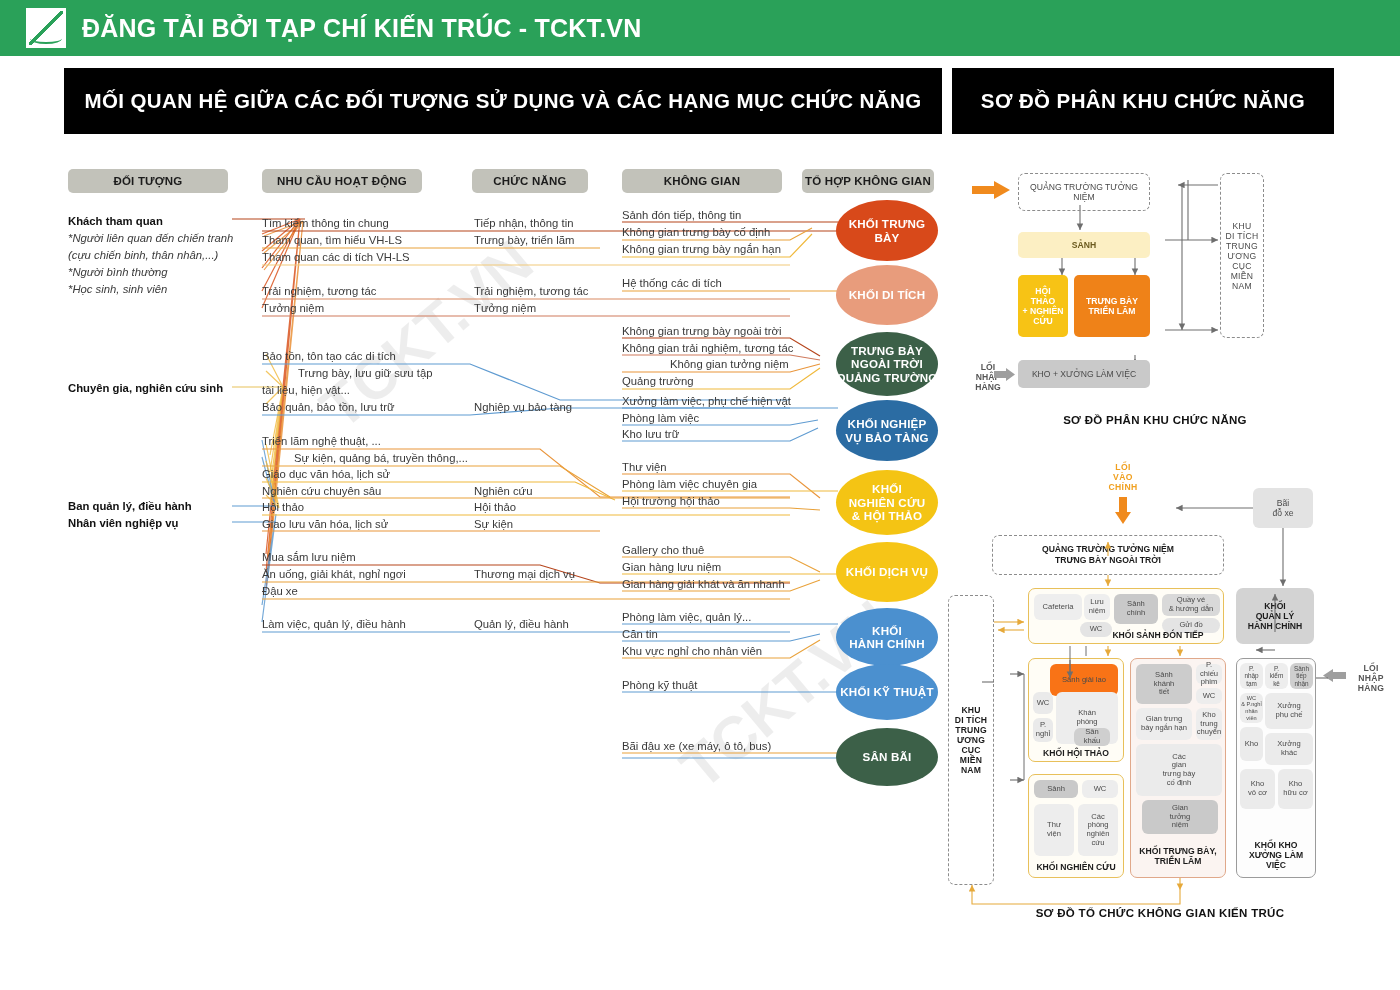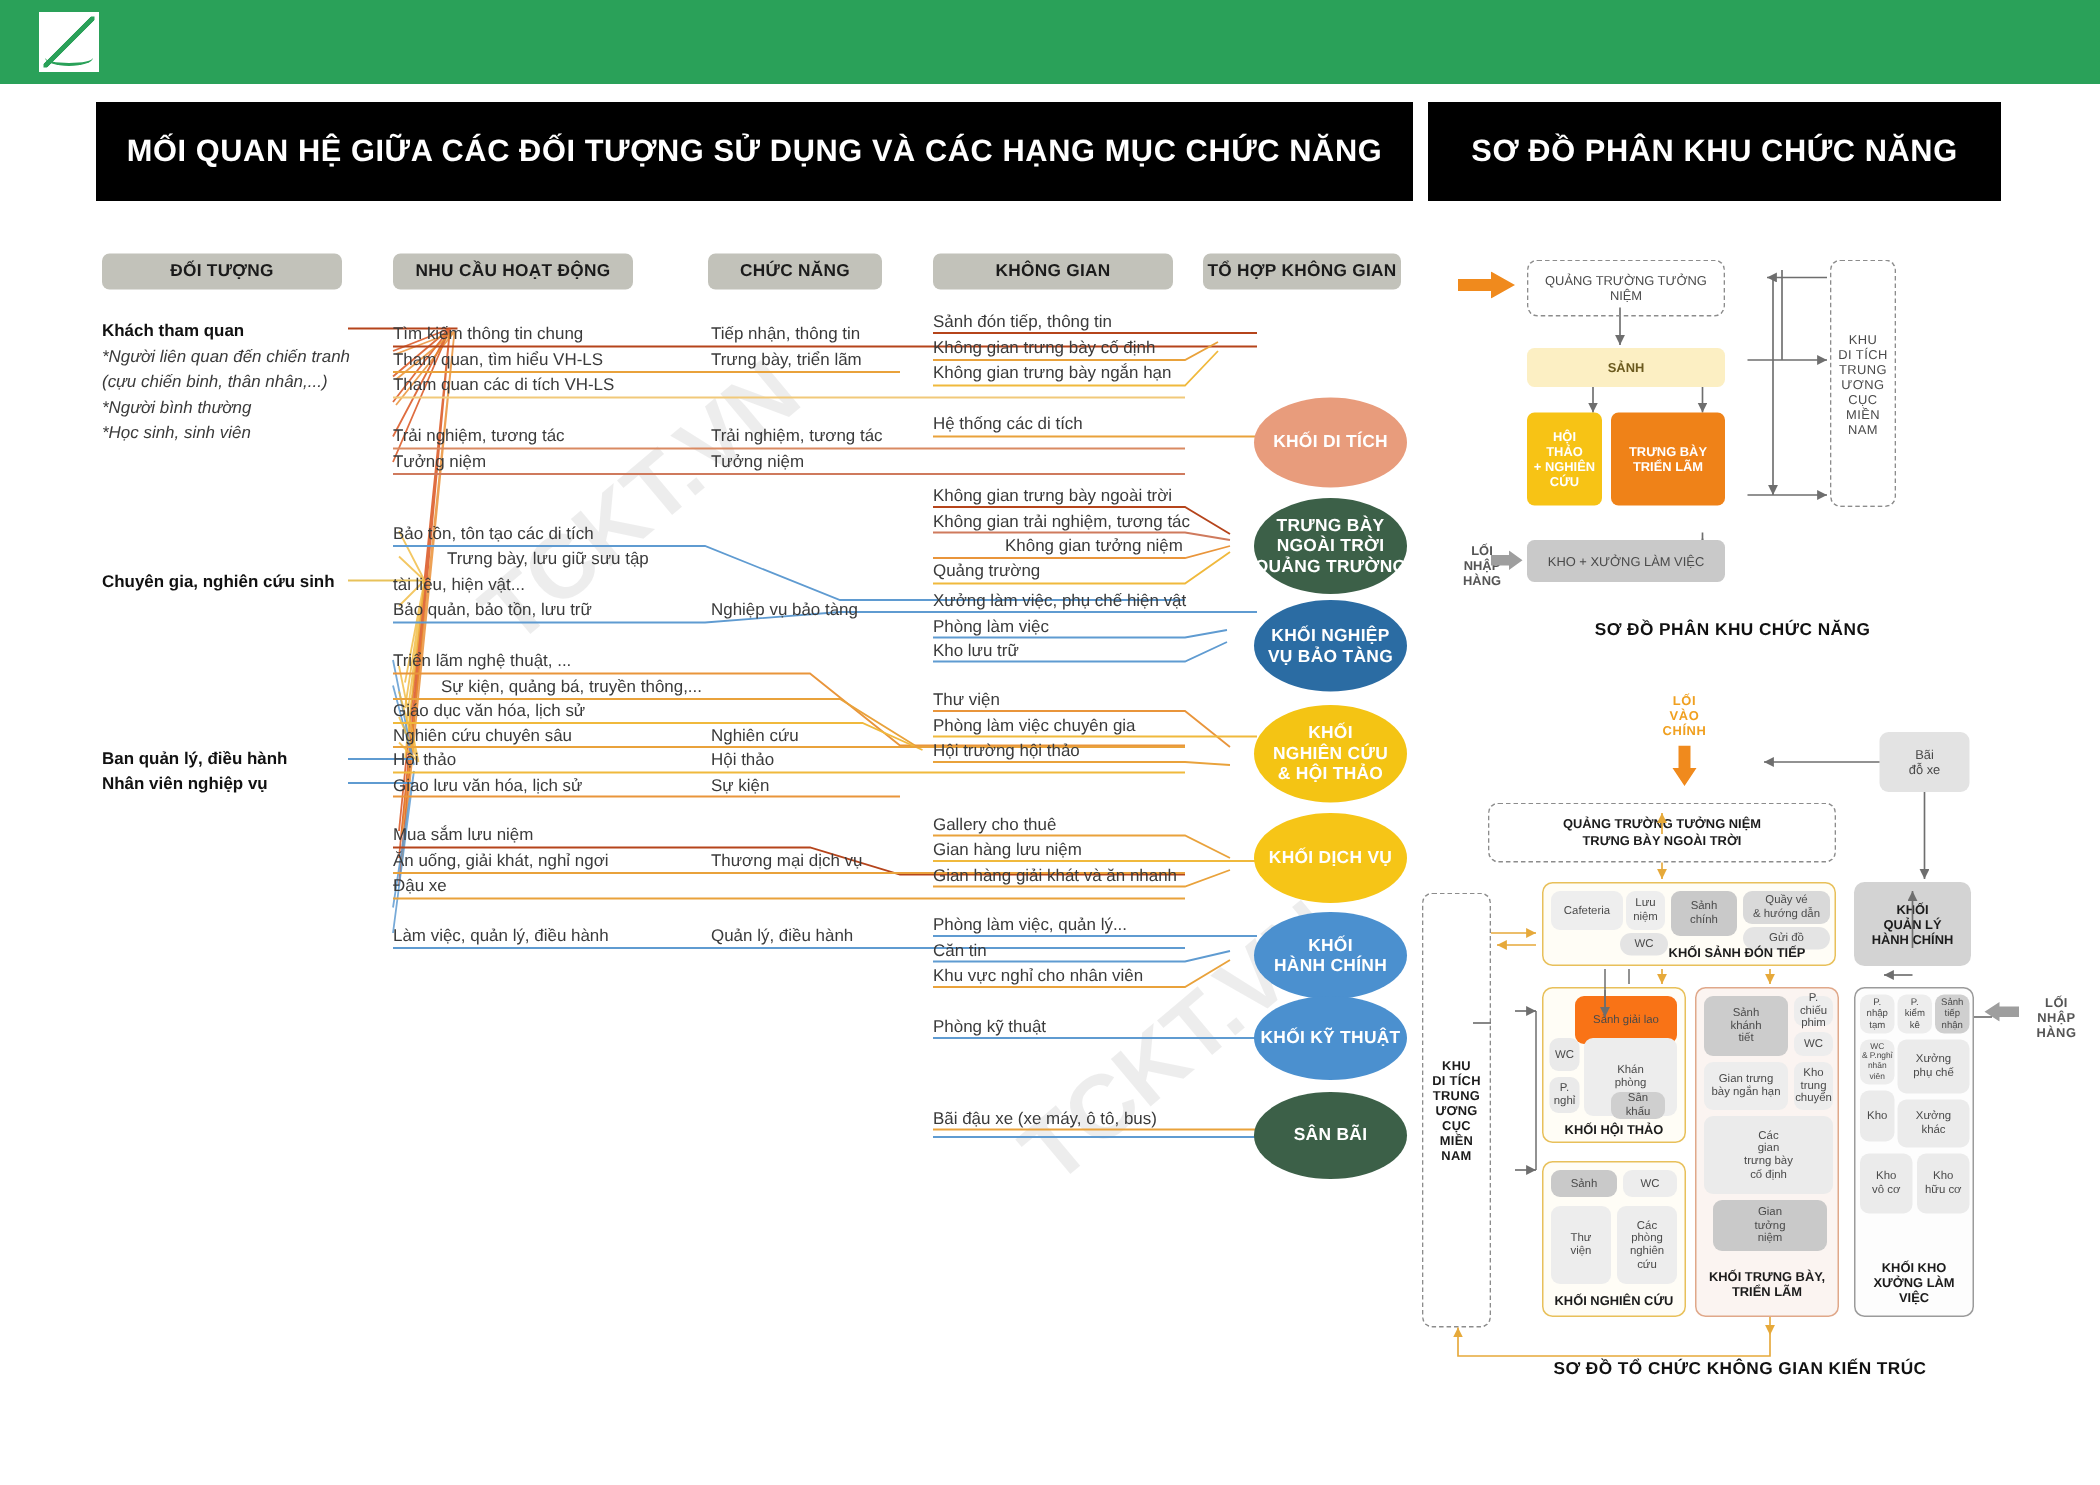--- a/index.html
+++ b/index.html
@@ -86,20 +86,21 @@
         text-align:center;font-size:7.6px;line-height:8.6px;color:#4a4a4a;}
   .grouplbl{position:absolute;font-size:8.6px;font-weight:bold;color:#1b1b1b;
         text-align:center;line-height:10px;}
   .groupbox{position:absolute;box-sizing:border-box;border-radius:7px;}
 </style>
 </head>
 <body>
 
 <div id="banner">
   <div id="banner-logo"></div>
+  <div id="banner-title">ĐĂNG TẢI BỞI TẠP CHÍ KIẾN TRÚC - TCKT.VN</div>
 </div>
 
 <div class="title-bar" id="title-left">
   <span>MỐI QUAN HỆ GIỮA CÁC ĐỐI TƯỢNG SỬ DỤNG VÀ CÁC HẠNG MỤC CHỨC NĂNG</span>
 </div>
 <div class="title-bar" id="title-right">
   <span>SƠ ĐỒ PHÂN KHU CHỨC NĂNG</span>
 </div>
 
 <div id="matrix">
@@ -232,20 +233,21 @@
   <div class="row-txt" style="left:622px;top:495px;">Hội trường hội thảo</div>
   <div class="row-txt" style="left:622px;top:544px;">Gallery cho thuê</div>
   <div class="row-txt" style="left:622px;top:561px;">Gian hàng lưu niệm</div>
   <div class="row-txt" style="left:622px;top:578px;">Gian hàng giải khát và ăn nhanh</div>
   <div class="row-txt" style="left:622px;top:611px;">Phòng làm việc, quản lý...</div>
   <div class="row-txt" style="left:622px;top:628px;">Căn tin</div>
   <div class="row-txt" style="left:622px;top:645px;">Khu vực nghỉ cho nhân viên</div>
   <div class="row-txt" style="left:622px;top:679px;">Phòng kỹ thuật</div>
   <div class="row-txt" style="left:622px;top:740px;">Bãi đậu xe (xe máy, ô tô, bus)</div>
 
+  <div class="bubble" style="left:836px;top:200px;width:102px;height:61px;background:#d8491a;">KHỐI TRƯNG BÀY</div>
   <div class="bubble" style="left:836px;top:265px;width:102px;height:60px;background:#e89c7c;">KHỐI DI TÍCH</div>
   <div class="bubble" style="left:836px;top:332px;width:102px;height:64px;background:#3c6048;white-space:pre-line;">TRƯNG BÀY
 NGOÀI TRỜI
 QUẢNG TRƯỜNG</div>
   <div class="bubble" style="left:836px;top:400px;width:102px;height:61px;background:#2b6ca3;white-space:pre-line;">KHỐI NGHIỆP
 VỤ BẢO TÀNG</div>
   <div class="bubble" style="left:836px;top:470px;width:102px;height:65px;background:#f4c414;white-space:pre-line;">KHỐI
 NGHIÊN CỨU
 &amp; HỘI THẢO</div>
   <div class="bubble" style="left:836px;top:542px;width:102px;height:60px;background:#f6c517;">KHỐI DỊCH VỤ</div>

